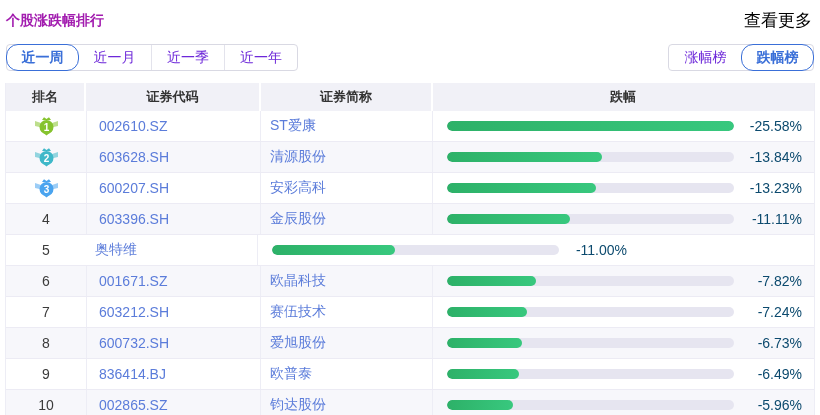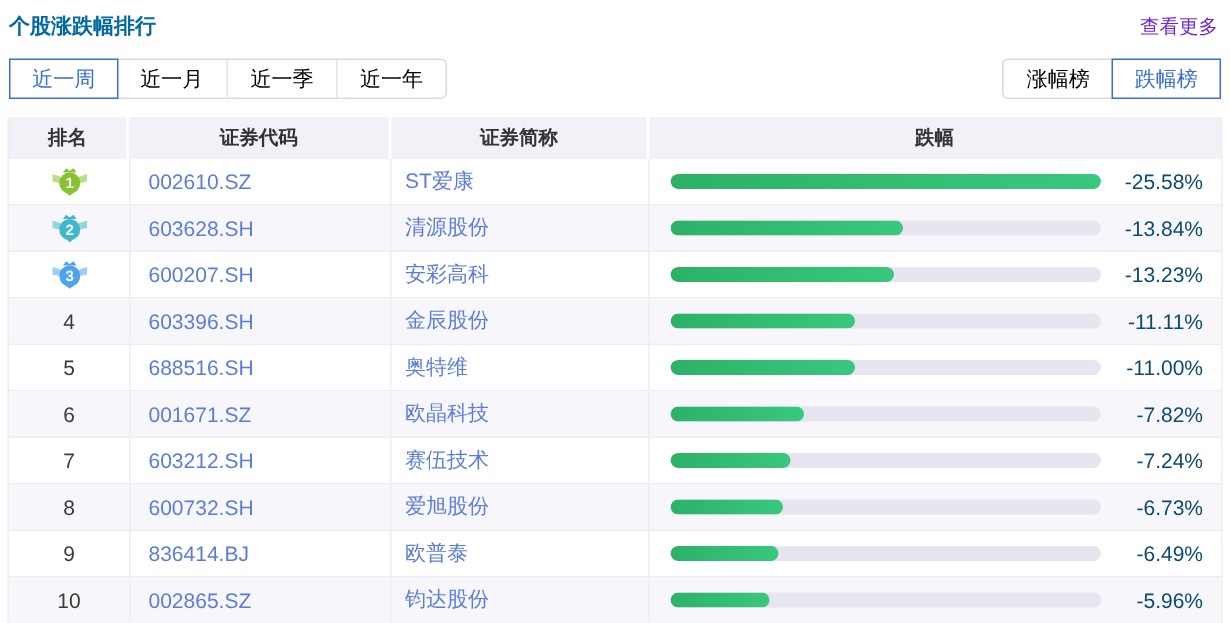--- a/index.html
+++ b/index.html
@@ -11,42 +11,42 @@
     overflow: hidden;
     position: relative;
   }
   .page { position: absolute; left: 0; top: 0; width: 820px; height: 415px; }
 
   
   .topbar {
     display: flex; justify-content: space-between; align-items: center;
     padding: 9px 8px 0 6px;
   }
-  .title { font-size: 14px; font-weight: bold; color: #0369a1; }
-  .more-link { font-size: 13px; color: #6d28d9; cursor: pointer; text-decoration: none; }
+  .title { font-size: 14px; font-weight: bold; color: #a21caf; }
+  .more-link { font-size: 17px; color: #000000; cursor: pointer; text-decoration: none; }
 
   
   .tabrow {
     display: flex; justify-content: space-between; align-items: center;
     margin: 12px 6px 0 6px;
   }
   .seg-group {
     display: flex; border: 1px solid #d9d9e3; border-radius: 4px; background: #fff;
     height: 27px;
   }
   .seg {
     min-width: 73px; padding: 0 14px;
     display: flex; align-items: center; justify-content: center;
-    font-size: 14px; color: #000000; cursor: pointer; position: relative;
+    font-size: 14px; color: #6d28d9; cursor: pointer; position: relative;
     border-left: 1px solid #e3e3ec;
   }
   .seg:first-child { border-left: none; }
   .seg.active {
-    color: #3a6fd8; font-weight: normal; background: #fff;
-    border: 1.5px solid #3a6fd8; border-radius: 0;
+    color: #3a6fd8; font-weight: bold; background: #fff;
+    border: 1.5px solid #3a6fd8; border-radius: 12px;
     margin: -1px; z-index: 2; border-left: 1.5px solid #3a6fd8;
   }
   .seg.active + .seg { border-left: none; }
 
   
   .table { margin: 12px 5px 0 5px; border-left: 1px solid #ededf5; border-right: 1px solid #ededf5; }
   .thead {
     display: flex; background: #f1f1f7; height: 28px; align-items: flex-end;
     font-weight: bold; font-size: 13px; color: #333;
   }
@@ -187,21 +187,20 @@
         <div class="bar-fill" style="width: 43%;"></div>
       </div>
       <div class="pct">-11.11%</div>
     </div>
   </div>
 
   <div class="trow">
     <div class="cell col-rank">
             <span class="rank-num">5</span>
           </div>
-    <div class="cell col-code">688516.SH</div>
     <div class="cell col-name">奥特维</div>
     <div class="cell col-decl">
       <div class="bar-track">
         <div class="bar-fill" style="width: 43%;"></div>
       </div>
       <div class="pct">-11.00%</div>
     </div>
   </div>
 
   <div class="trow alt">

